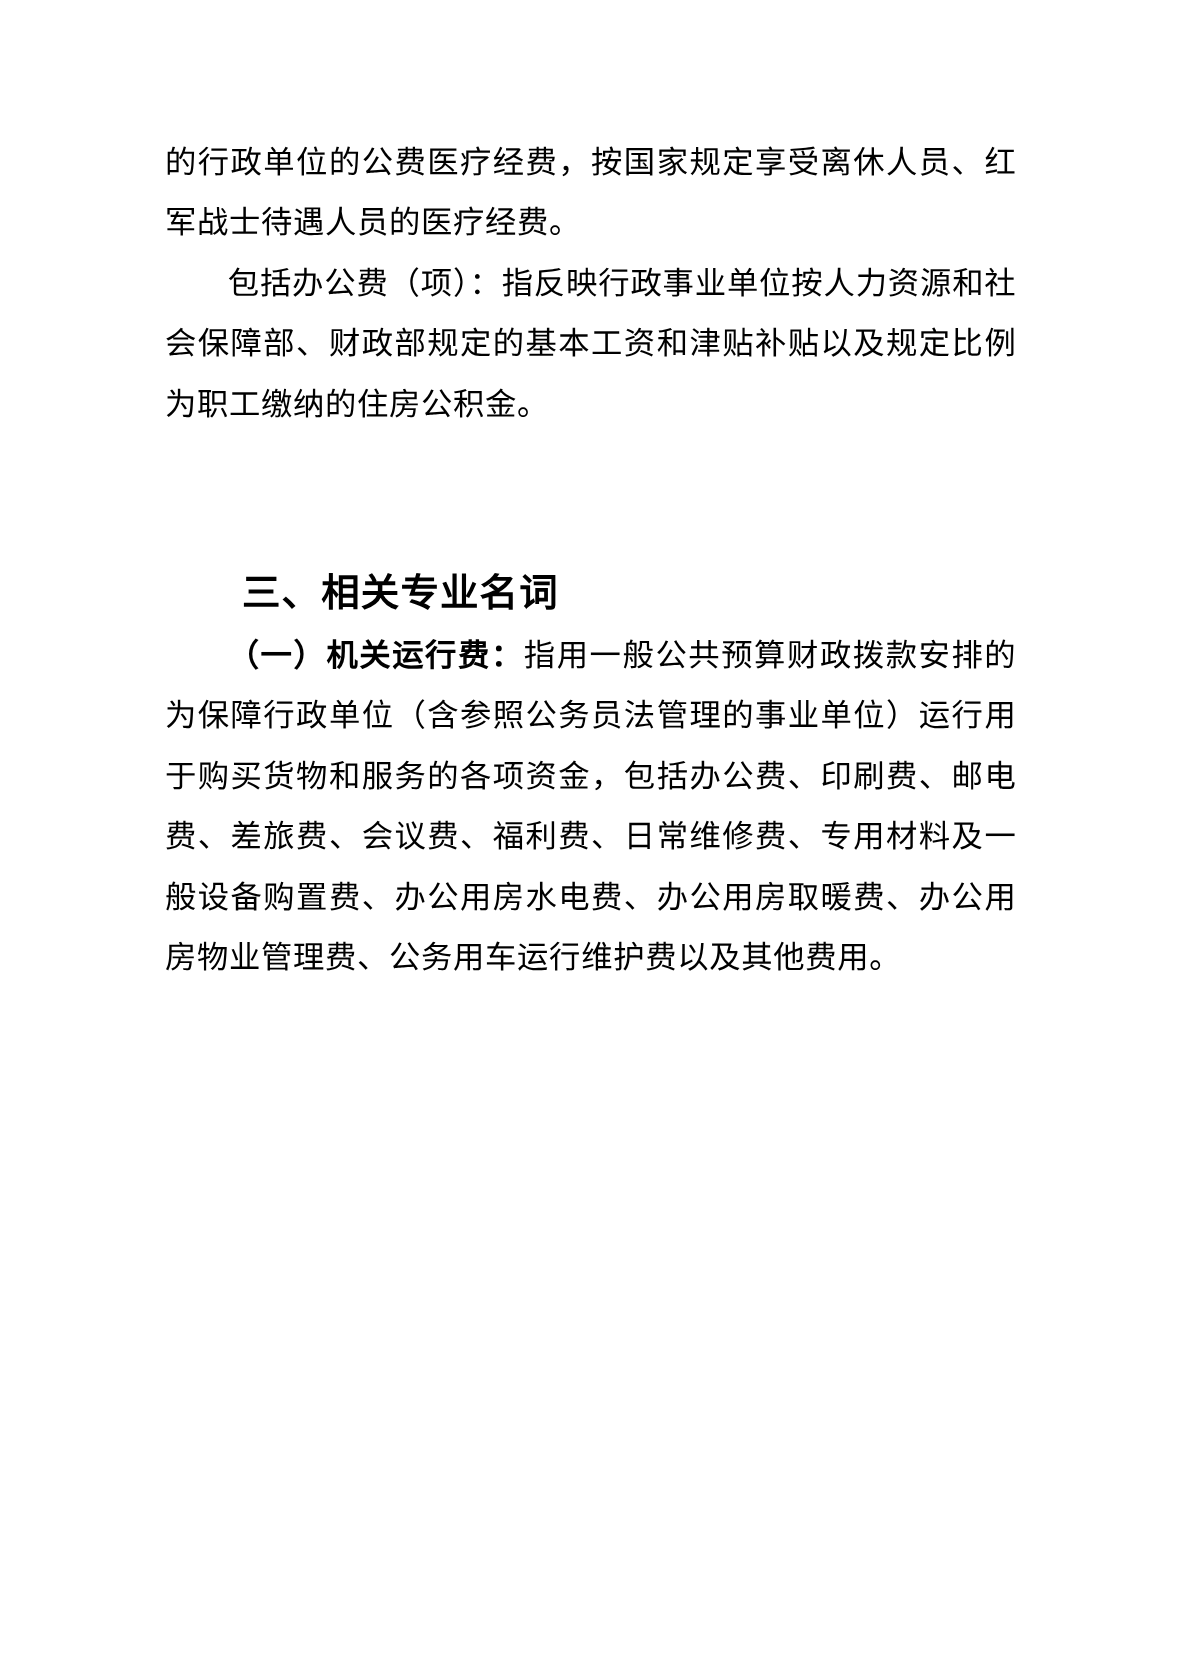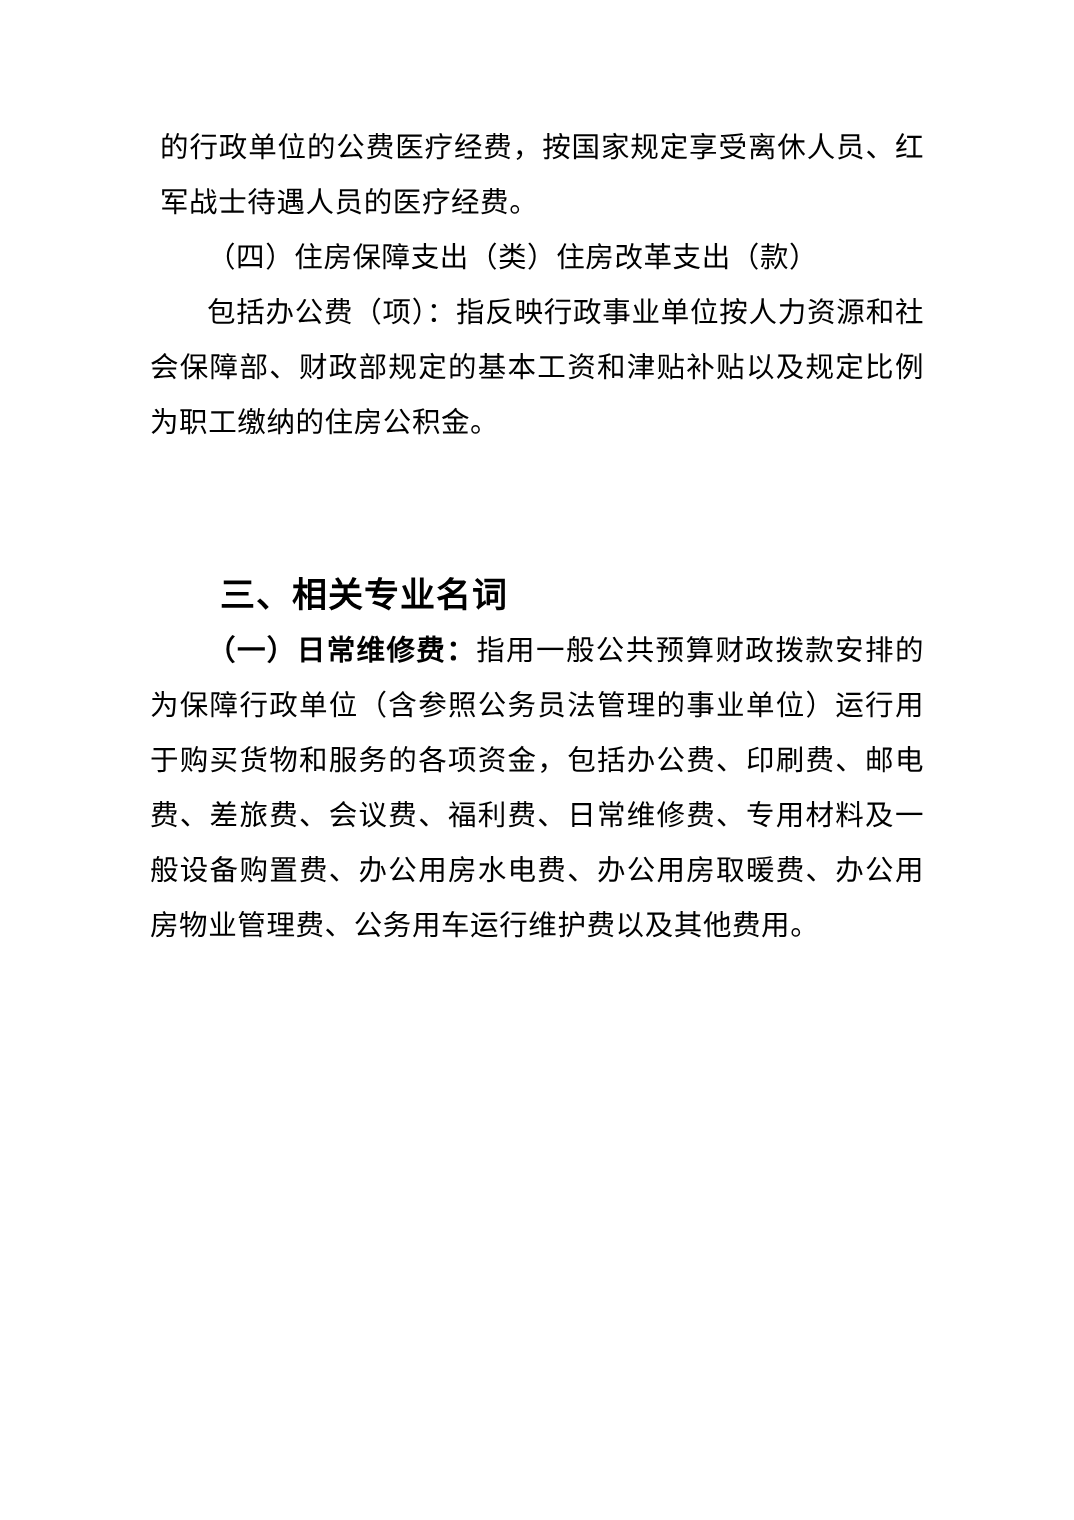--- a/index.html
+++ b/index.html
@@ -32,21 +32,20 @@
   }
   p {
     margin: 0;
     padding: 0;
   }
   .para {
     text-indent: 2em;
   }
   .flush {
     text-indent: 0;
-    margin-left: 10px;
   }
   .spacer-lg {
     height: 118px;
   }
   .heading {
     font-family: "DejaVu Sans", "Liberation Sans", sans-serif;
     font-weight: bold;
     font-size: 35px;
     line-height: 55px;
     text-indent: 2em;
@@ -61,27 +60,26 @@
   }
 </style>
 </head>
 <body>
 
 <div class="page">
   <div class="doc-body">
 
     <p class="para flush">的行政单位的公费医疗经费，按国家规定享受离休人员、红军战士待遇人员的医疗经费。</p>
 
-    <p class="para">（四）住房保障支出（类）住房改革支出（款）</p>
 
     <p class="para">包括办公费（项）：指反映行政事业单位按人力资源和社会保障部、财政部规定的基本工资和津贴补贴以及规定比例为职工缴纳的住房公积金。</p>
 
     <div class="spacer-lg"></div>
 
     <p class="heading">三、相关专业名词</p>
 
     <p class="para">
-      <span class="lead">（一）日常维修费：</span><span>指用一般公共预算财政拨款安排的为保障行政单位（含参照公务员法管理的事业单位）运行用于购买货物和服务的各项资金，包括办公费、印刷费、邮电费、差旅费、会议费、福利费、日常维修费、专用材料及一般设备购置费、办公用房水电费、办公用房取暖费、办公用房物业管理费、公务用车运行维护费以及其他费用。</span>
+      <span class="lead">（一）机关运行费：</span><span>指用一般公共预算财政拨款安排的为保障行政单位（含参照公务员法管理的事业单位）运行用于购买货物和服务的各项资金，包括办公费、印刷费、邮电费、差旅费、会议费、福利费、日常维修费、专用材料及一般设备购置费、办公用房水电费、办公用房取暖费、办公用房物业管理费、公务用车运行维护费以及其他费用。</span>
     </p>
 
 
   </div>
 </div>
 
 </body></html>

